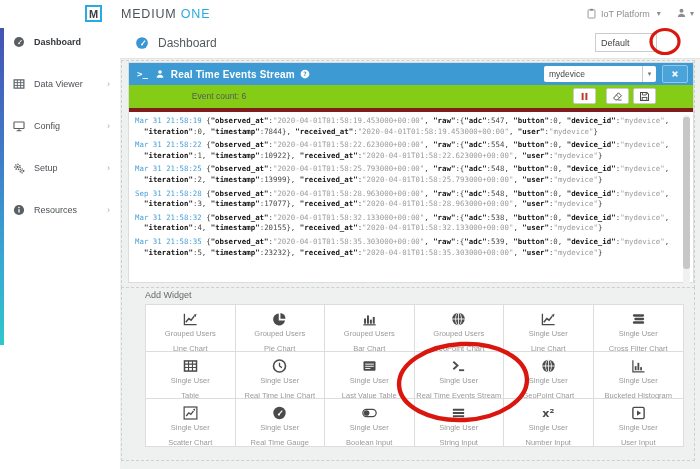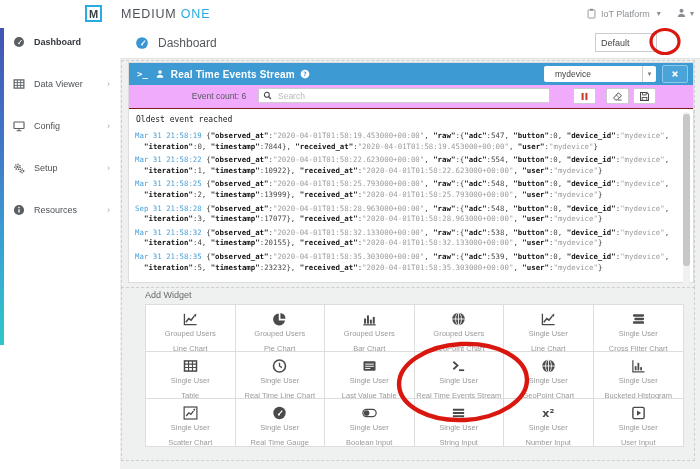--- a/index.html
+++ b/index.html
@@ -45,27 +45,27 @@
   #dashed2{position:absolute;left:1px;top:259px;width:572px;height:172px;border:1px dashed #cfcfcf;}
 
   
   #card{position:absolute;left:8px;top:34px;width:566px;height:221px;background:#fff;border:1px solid #dcdcdc;box-sizing:border-box;}
   #w-header{height:22px;background:#3e9ad3;display:flex;align-items:center;padding:0 5px;}
   .term-glyph{font-family:"DejaVu Sans Mono",monospace;font-weight:bold;color:#fff;font-size:9px;margin:0 3px 0 3px;}
   .w-person{width:10px;height:10px;color:#fff;margin:0 4px;}
   #w-title{font-size:10px;font-weight:bold;color:#fff;letter-spacing:0.2px;margin-left:2px;}
   .w-help{width:10px;height:10px;margin-left:5px;}
   #device-select{margin-left:auto;width:112px;height:16px;background:#fff;border-radius:2px;display:flex;align-items:center;font-size:8.5px;color:#444;}
-  #device-select .val{padding-left:11px;flex:1;}
+  #device-select .val{padding-left:5px;flex:1;}
   #device-select .car{border-left:1px solid #ccc;width:13px;text-align:center;color:#777;font-size:7px;line-height:16px;}
   #w-close{width:24px;height:16px;margin-left:6px;background:#4aa4da;border:1px solid #90c8e9;border-radius:2px;
            display:flex;align-items:center;justify-content:center;cursor:pointer;}
   #w-close .ico{width:10px;height:10px;}
 
-  #w-toolbar{position:relative;height:23px;background:#f0abfc;border-bottom:1px solid #7f1d1d;}
+  #w-toolbar{position:relative;height:23px;background:#84cc16;border-bottom:4px solid #7f1d1d;}
   #evt-count{position:absolute;left:20px;top:6px;width:140px;text-align:center;font-size:8.5px;color:#55595d;}
   #search-box{position:absolute;left:129px;top:3px;width:292px;height:15px;box-sizing:border-box;background:#fff;border:1px solid #ccc;border-radius:2px;
               display:flex;align-items:center;padding:0 4px;gap:4px;}
   #search-box .ico{width:9px;height:9px;color:#444;flex:0 0 9px;}
   #search-box input{border:0;outline:none;flex:1;font-size:8.5px;color:#555;font-family:inherit;background:transparent;}
   #search-box input::placeholder{color:#b9b9b9;}
   .tbtn{position:absolute;top:3px;width:23px;height:16px;box-sizing:border-box;background:#fff;border:1px solid #ccc;border-radius:2px;
         display:flex;align-items:center;justify-content:center;cursor:pointer;color:#4a4a4a;}
   .tbtn .ico{width:11px;height:11px;}
   #btn-pause{left:444px;}
@@ -232,29 +232,20 @@
         <div id="w-close">
           <span class="ico">
               <svg viewBox="0 0 16 16">
                 <path d="M4.2 4.2l7.6 7.6M11.8 4.2l-7.6 7.6" stroke="#fff" stroke-width="2.4"></path>
               </svg>
             </span>
         </div>
       </div>
       <div id="w-toolbar">
         <span id="evt-count">Event count: 6</span>
-        <div id="search-box">
-          <span class="ico">
-              <svg viewBox="0 0 16 16">
-                <circle cx="6.8" cy="6.8" r="4.4" fill="none" stroke="currentColor" stroke-width="1.8"></circle>
-                <path d="M10.2 10.2L14.2 14.2" stroke="currentColor" stroke-width="2"></path>
-              </svg>
-            </span>
-          <input placeholder="Search" style="">
-        </div>
         <div class="tbtn" id="btn-pause">
             <span class="ico">
               <svg viewBox="0 0 16 16">
                 <rect x="3.8" y="2.8" width="2.9" height="10.4" fill="#c0392b"></rect>
                 <rect x="9.3" y="2.8" width="2.9" height="10.4" fill="#c0392b"></rect>
               </svg>
             </span>
           </div>
         <div class="tbtn" id="btn-clear">
             <span class="ico">
@@ -269,21 +260,20 @@
             <span class="ico">
               <svg viewBox="0 0 16 16">
                 <path d="M2.2 2.2h9.3l2.3 2.3v9.3H2.2z" fill="none" stroke="currentColor" stroke-width="1.5"></path>
                 <path d="M5 2.5v3.3h5.5V2.5" fill="none" stroke="currentColor" stroke-width="1.3"></path>
                 <rect x="4.6" y="9.3" width="6.8" height="4.2" fill="none" stroke="currentColor" stroke-width="1.3"></rect>
               </svg>
             </span>
           </div>
       </div>
       <div id="w-log">
-        <div id="log-status">Oldest event reached</div>
         <div id="event-list">
             <div class="entry">
               <div class="l1"><span class="t">Mar 31 21:58:19</span> {<span class="k">"observed_at"</span>:<span class="s">"2020-04-01T01:58:19.453000+00:00"</span>, <span class="k">"raw"</span>:{<span class="k">"adc"</span>:<span class="n">547</span>, <span class="k">"button"</span>:<span class="n">0</span>, <span class="k">"device_id"</span>:<span class="s">"mydevice"</span>,</div>
               <div class="l1 l2"><span class="k">"iteration"</span>:<span class="n">0</span>, <span class="k">"timestamp"</span>:<span class="n">7844</span>}, <span class="k">"received_at"</span>:<span class="s">"2020-04-01T01:58:19.453000+00:00"</span>, <span class="k">"user"</span>:<span class="s">"mydevice"</span>}</div>
             </div>
             <div class="entry">
               <div class="l1"><span class="t">Mar 31 21:58:22</span> {<span class="k">"observed_at"</span>:<span class="s">"2020-04-01T01:58:22.623000+00:00"</span>, <span class="k">"raw"</span>:{<span class="k">"adc"</span>:<span class="n">554</span>, <span class="k">"button"</span>:<span class="n">0</span>, <span class="k">"device_id"</span>:<span class="s">"mydevice"</span>,</div>
               <div class="l1 l2"><span class="k">"iteration"</span>:<span class="n">1</span>, <span class="k">"timestamp"</span>:<span class="n">10922</span>}, <span class="k">"received_at"</span>:<span class="s">"2020-04-01T01:58:22.623000+00:00"</span>, <span class="k">"user"</span>:<span class="s">"mydevice"</span>}</div>
             </div>
             <div class="entry">

